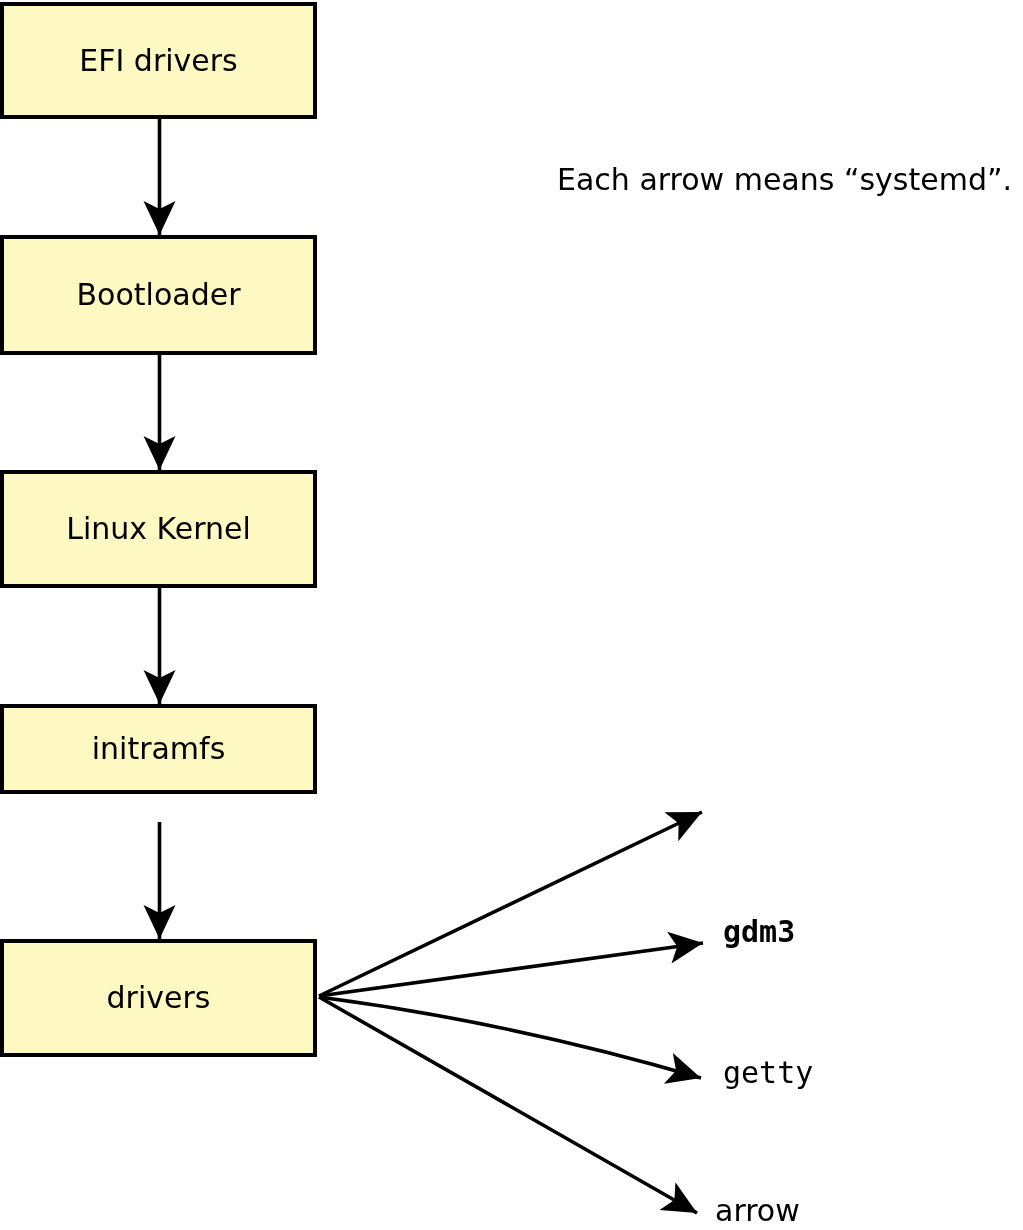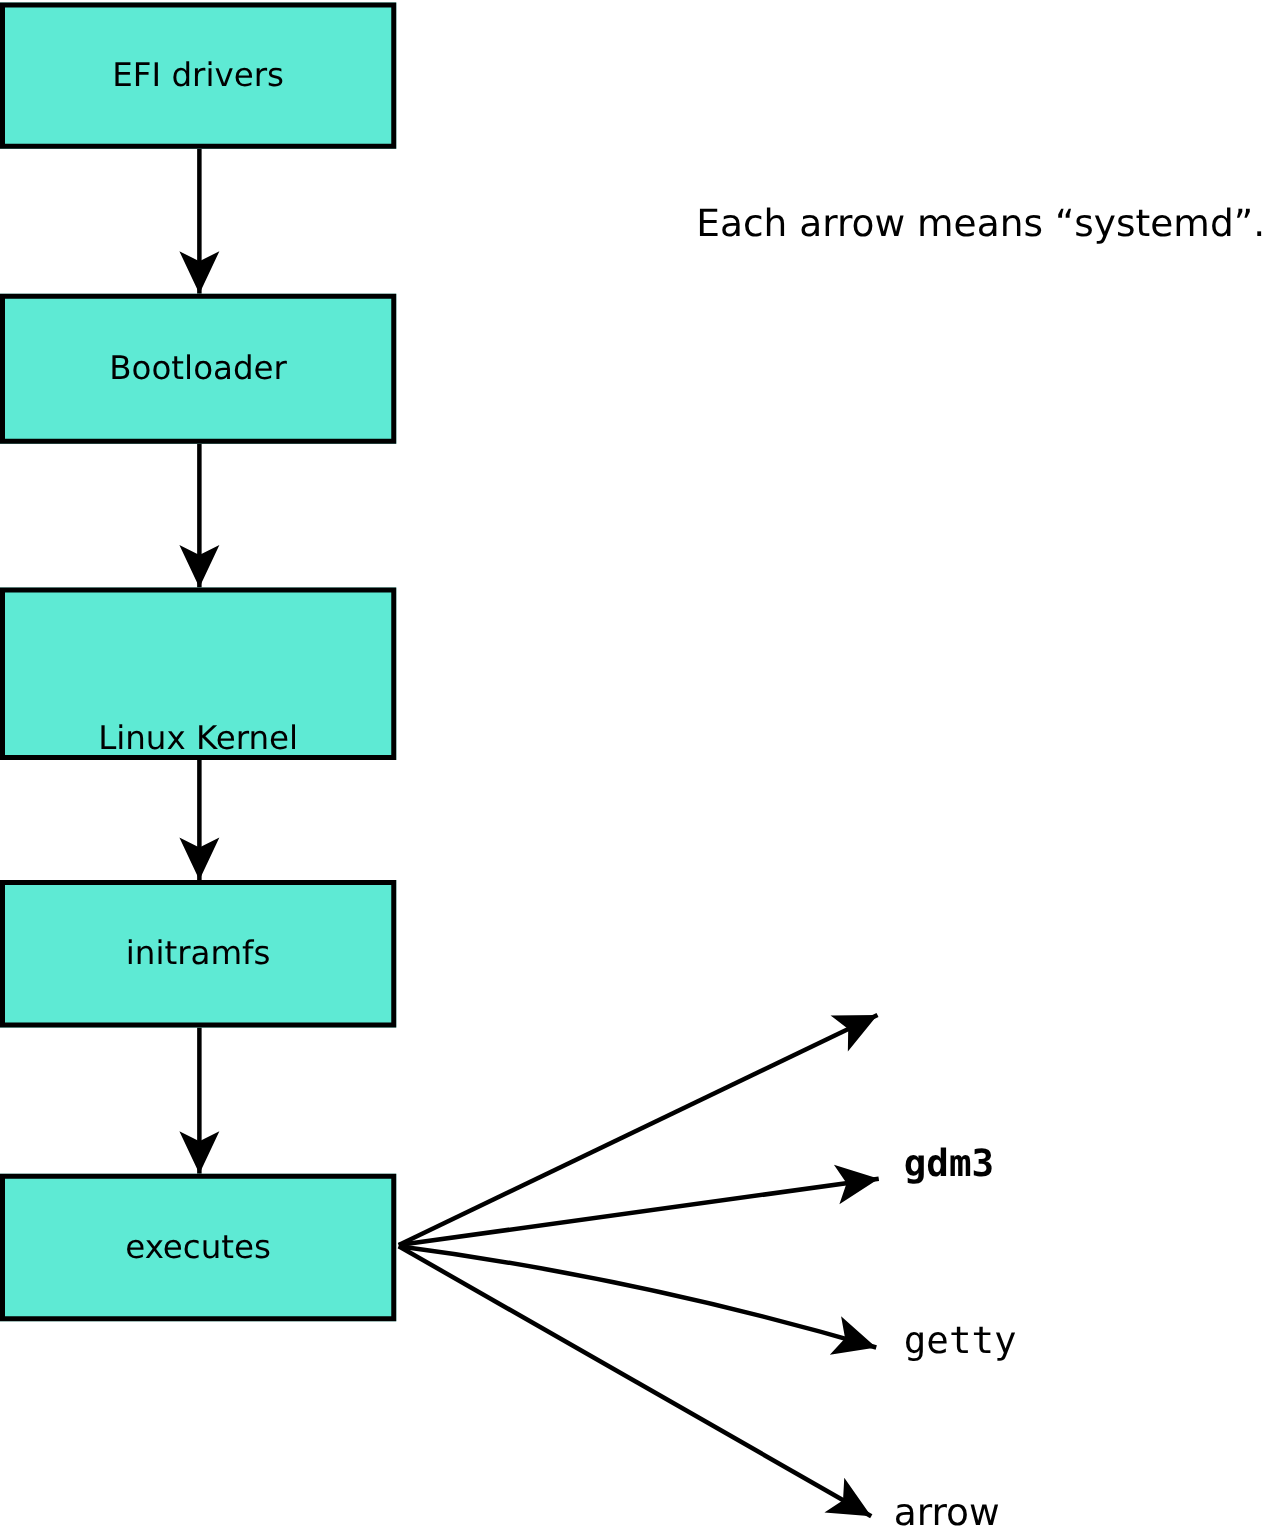--- a/index.html
+++ b/index.html
@@ -22,31 +22,31 @@
     top: 0;
     width: 1023px;
     height: 1230px;
   }
   .boot-box {
     position: absolute;
     left: 0;
     width: 317px;
     box-sizing: border-box;
     border: 4px solid #000000;
-    background: #5eead4;
+    background: #fef9c3;
     display: flex;
     align-items: center;
     justify-content: center;
-    font-size: 26px;
+    font-size: 30px;
     line-height: 1;
   }
   .box-1 { top: 2px;   height: 117px; }
   .box-2 { top: 235px; height: 120px; }
-  .box-3 { top: 470px; height: 138px; align-items: flex-end; }
-  .box-4 { top: 704px; height: 118px; }
+  .box-3 { top: 470px; height: 118px; }
+  .box-4 { top: 704px; height: 90px; }
   .box-5 { top: 939px; height: 118px; }
   .note {
     position: absolute;
     left: 557px;
     top: 162px;
     font-size: 30px;
     line-height: 36px;
     white-space: nowrap;
   }
   .proc-label {
@@ -94,21 +94,21 @@
   <div class="boot-box box-2">
     <span>Bootloader</span>
   </div>
   <div class="boot-box box-3">
     <span>Linux Kernel</span>
   </div>
   <div class="boot-box box-4">
     <span>initramfs</span>
   </div>
   <div class="boot-box box-5">
-    <span>executes</span>
+    <span>drivers</span>
   </div>
 
   <div class="note">Each arrow means “systemd”.</div>
 
   <div class="proc-label proc-gdm3">gdm3</div>
   <div class="proc-label proc-getty">getty</div>
   <div class="proc-label proc-sshd">arrow</div>
 
 </div>
 

